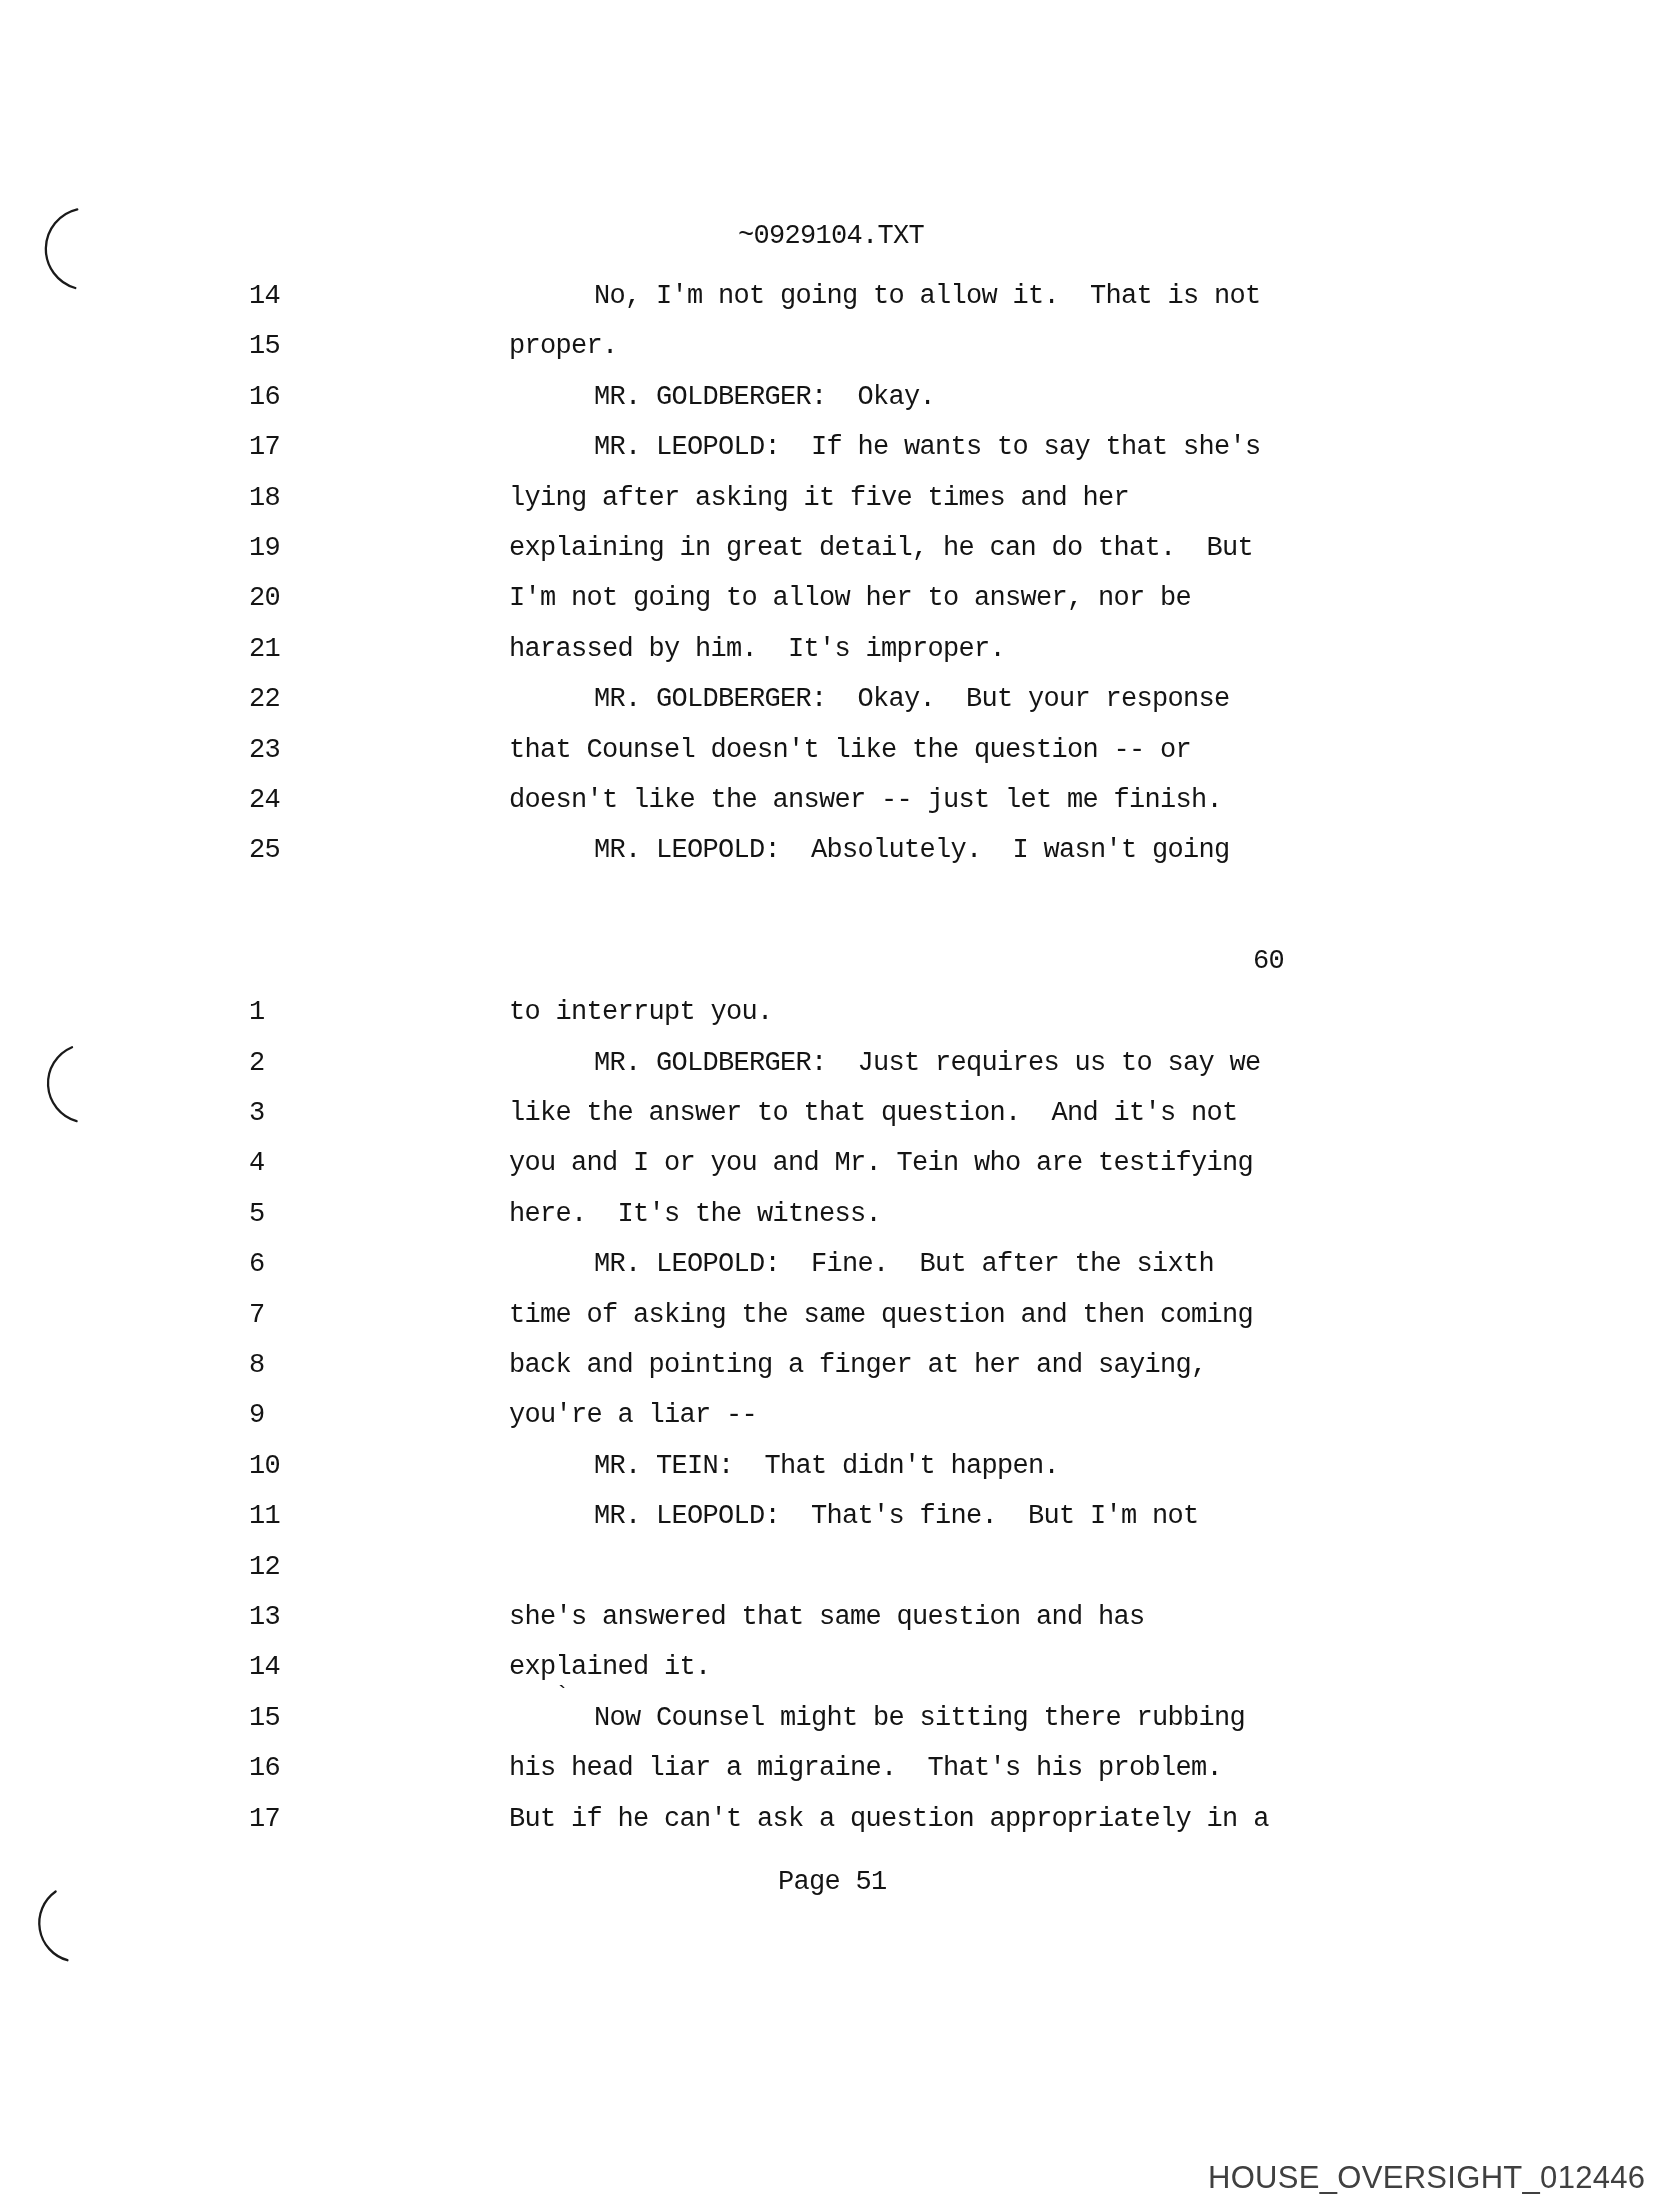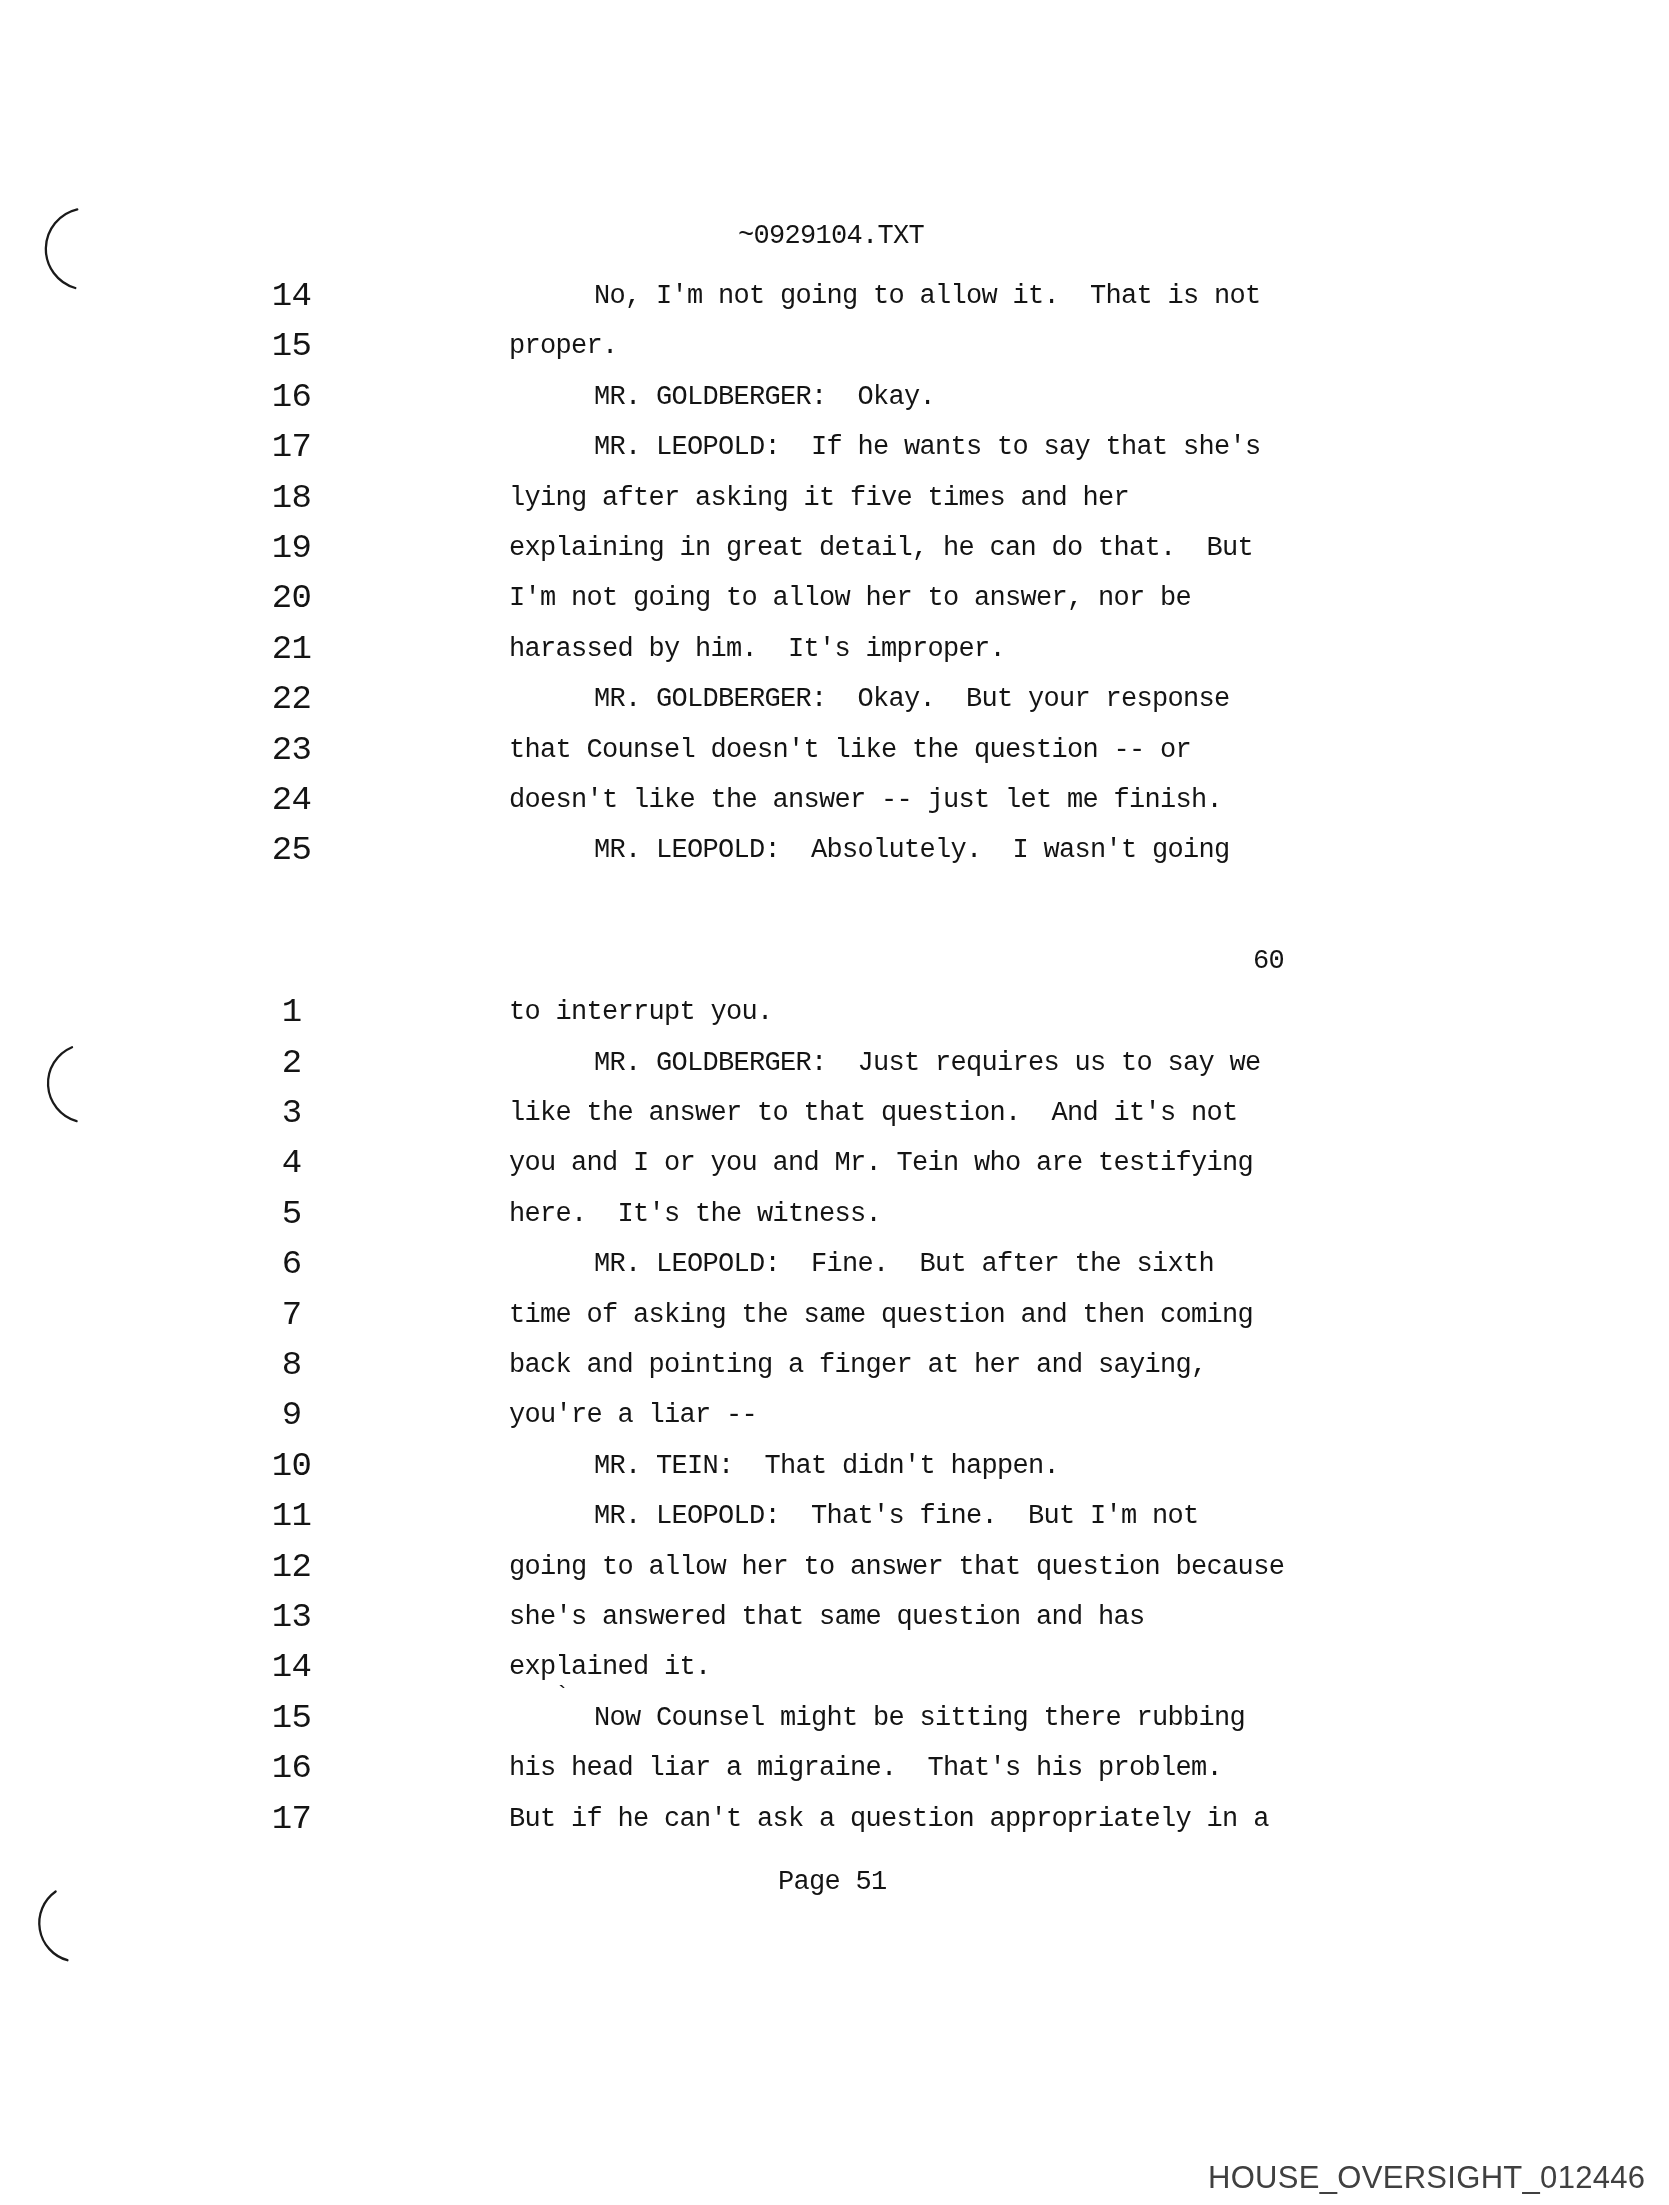--- a/index.html
+++ b/index.html
@@ -34,22 +34,22 @@
   .row {
     position: absolute;
     left: 0;
     width: 1669px;
     height: 50px;
   }
   .num {
     position: absolute;
     left: 249px;
     width: 85px;
-    text-align: center;
-    font-size: 34px;
+    text-align: left;
+    font-size: 27px;
     line-height: 50px;
     letter-spacing: -0.7px;
   }
   .text {
     position: absolute;
     left: 509px;
     font-size: 27px;
     line-height: 50px;
     letter-spacing: -0.7px;
     white-space: pre;
@@ -204,21 +204,20 @@
       <div class="row" style="top: 1441px;">
         <span class="num">10</span>
         <span class="text indent">MR. TEIN:  That didn't happen.</span>
       </div>
       <div class="row" style="top: 1491px; padding-left: 20px;">
         <span class="num">11</span>
         <span class="text indent">MR. LEOPOLD:  That's fine.  But I'm not</span>
       </div>
       <div class="row" style="top: 1542px; padding-left: 16px;">
         <span class="num">12</span>
-        <span class="text">going to allow her to answer that question because</span>
       </div>
       <div class="row" style="top: 1592px;">
         <span class="num">13</span>
         <span class="text">she's answered that same question and has</span>
       </div>
       <div class="row" style="top: 1642px;">
         <span class="num">14</span>
         <span class="text">explained it.</span>
       </div>
       <div class="row" style="top: 1693px;">

